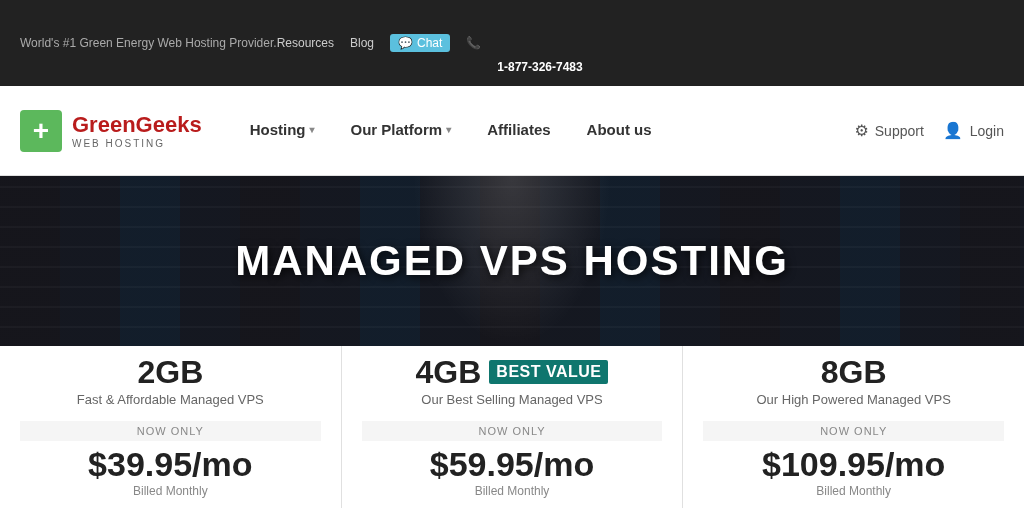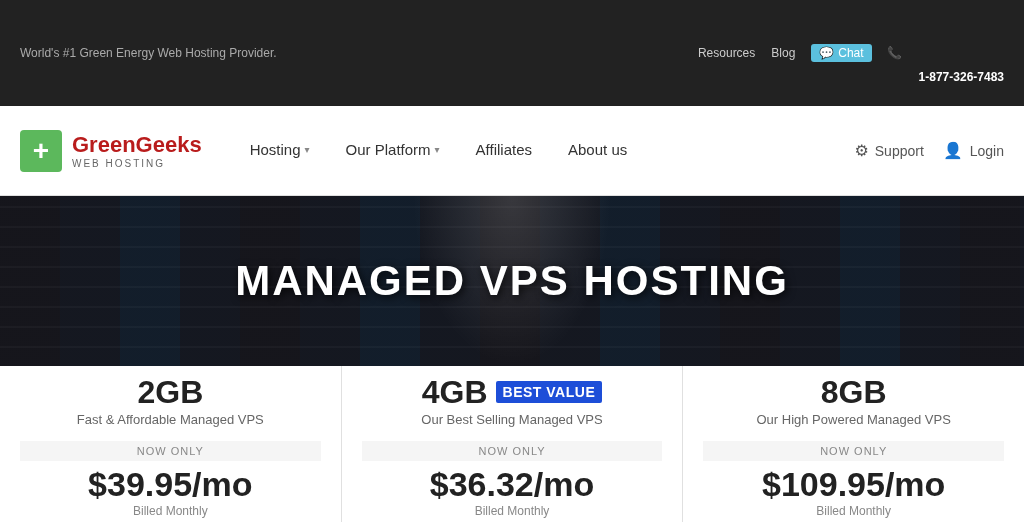--- a/index.html
+++ b/index.html
@@ -3,23 +3,22 @@
   <meta charset="utf-8">
   <style>
     * { margin: 0; padding: 0; box-sizing: border-box; }
     body { font-family: Arial, sans-serif; width: 1024px; height: 522px; overflow: hidden; background: #fff; }
 
     
     #top-bar {
       background: #222;
       color: #ccc;
       font-size: 12px;
-      padding: 22px 20px;
-      display: flex;
-      justify-content: space-between;
+      padding: 12px 20px;
+      display: flex;
       align-items: center;
     }
     #top-bar .left { color: #aaa; }
     #top-bar .right { display: flex; align-items: center; gap: 16px; }
     #top-bar .right a { color: #ccc; text-decoration: none; }
     #top-bar .chat-btn {
       background: #5bc0de;
       color: #fff;
       padding: 2px 8px;
       border-radius: 3px;
@@ -69,21 +68,21 @@
       flex: 1;
     }
     .nav-item {
       padding: 0 18px;
       font-size: 15px;
       color: #333;
       cursor: pointer;
       display: flex;
       align-items: center;
       gap: 4px;
-      font-weight: 400;
+      font-weight: 700;
       height: 90px;
       border-bottom: 3px solid transparent;
     }
     .nav-item .caret { font-size: 10px; color: #888; }
 
     #nav-right {
       display: flex;
       align-items: center;
       gap: 20px;
       margin-left: auto;
@@ -184,23 +183,23 @@
       gap: 8px;
       margin-bottom: 4px;
     }
     .plan-size {
       font-size: 32px;
       font-weight: 900;
       color: #222;
       line-height: 1;
     }
     .best-value-badge {
-      background: #1d4ed8;
+      background: #0f766e;
       color: #fff;
-      font-size: 14px;
+      font-size: 16px;
       font-weight: bold;
       padding: 3px 7px;
       border-radius: 2px;
       text-transform: uppercase;
       letter-spacing: 0.5px;
     }
     .plan-desc {
       font-size: 13px;
       color: #666;
       margin-bottom: 14px;
@@ -299,21 +298,21 @@
     <div class="billed-label">Billed Monthly</div>
   </div>
 
   <div class="pricing-card featured">
     <div class="plan-header">
       <span class="plan-size">4GB</span>
       <span class="best-value-badge">BEST VALUE</span>
     </div>
     <p class="plan-desc">Our Best Selling Managed VPS</p>
     <div class="now-only-label">NOW ONLY</div>
-    <div class="plan-price">$36.32/mo</div>
+    <div class="plan-price">$59.95/mo</div>
     <div class="billed-label">Billed Monthly</div>
   </div>
 
   <div class="pricing-card">
     <div class="plan-header">
       <span class="plan-size">8GB</span>
     </div>
     <p class="plan-desc">Our High Powered Managed VPS</p>
     <div class="now-only-label">NOW ONLY</div>
     <div class="plan-price">$109.95/mo</div>

